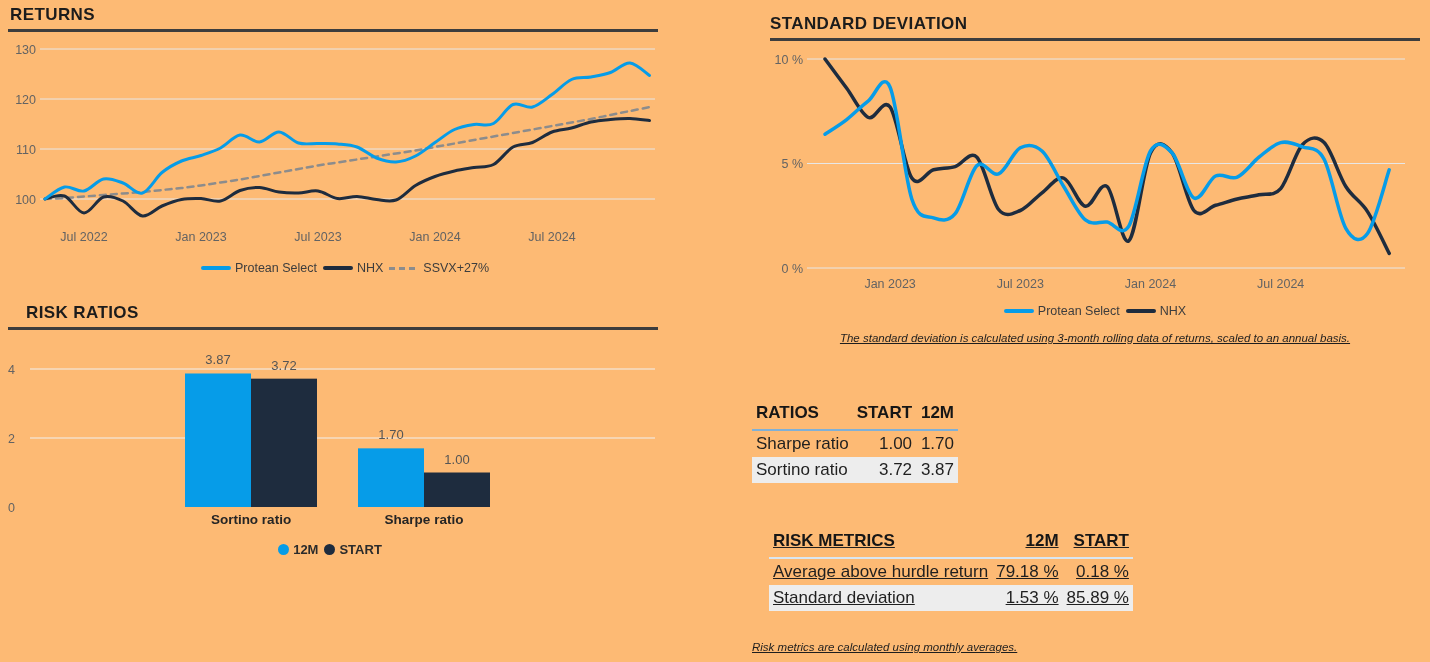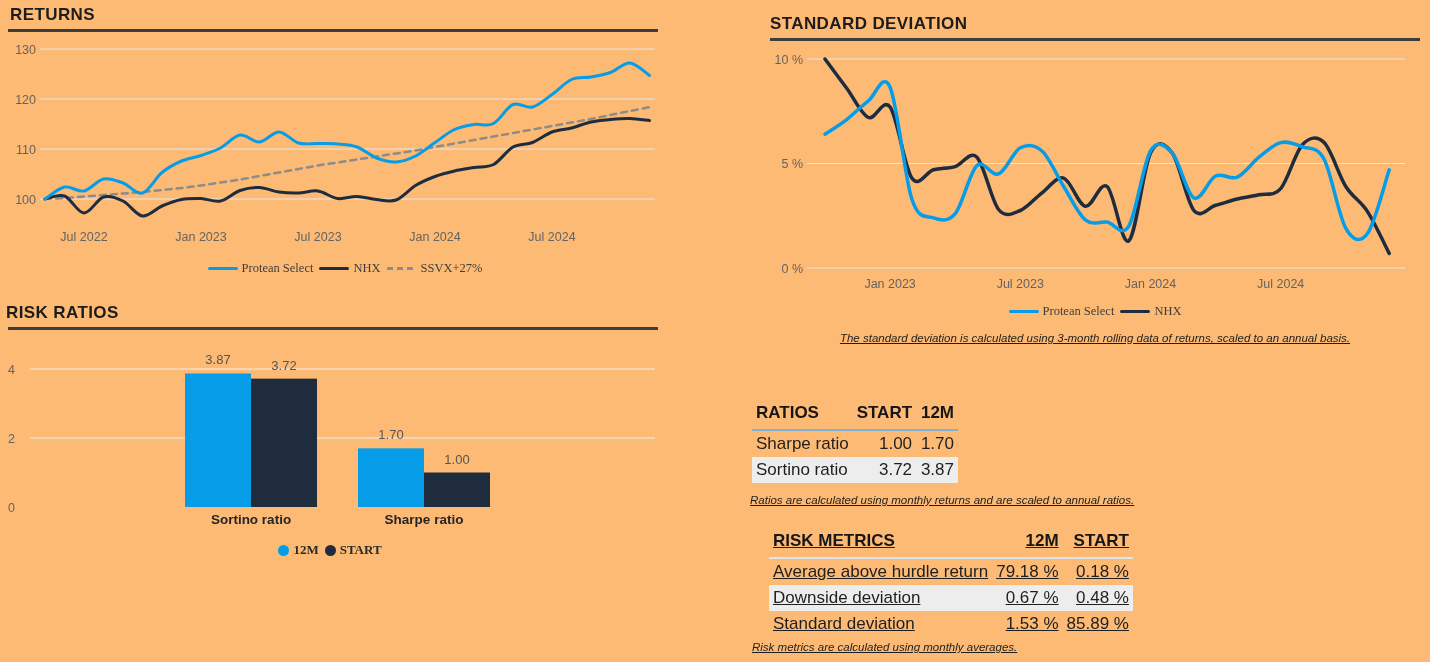--- a/index.html
+++ b/index.html
@@ -8,21 +8,21 @@
     font-family:"Liberation Sans","DejaVu Sans",sans-serif;color:#1f1f1f;
   }
   .abs{position:absolute;}
   .sec-title{
     font-size:17px;font-weight:700;letter-spacing:.4px;color:#1c1c1c;white-space:nowrap;
   }
   .sec-rule{height:3px;background:#3d3d3d;}
   .axis-label{font-size:12.5px;fill:#636363;}
   .cat-label{font-size:13.5px;font-weight:700;fill:#252525;}
   .bar-val{font-size:13px;fill:#555555;}
-  .legend{display:flex;align-items:center;justify-content:center;font-family:Liberation Serif, serif;}
+  .legend{display:flex;align-items:center;justify-content:center;}
   .legend-item{display:flex;align-items:center;margin:0 3px;}
   .legend-swatch-line{width:30px;height:3.5px;border-radius:2px;margin-right:4px;}
   .legend-swatch-dash{width:30px;height:3px;margin-right:4px;
     background:repeating-linear-gradient(90deg,#8c8c8c 0 6px,transparent 6px 10px);}
   .legend-swatch-dot{width:11px;height:11px;border-radius:50%;margin-right:4px;}
   .legend-label{font-size:12.5px;color:#3d3d3d;white-space:nowrap;}
   .legend-bold .legend-label{font-weight:700;font-size:13px;color:#2b2b2b;}
   .footnote{font-size:11.5px;font-style:italic;color:#1e1e1e;white-space:nowrap;text-decoration:underline;}
   .tablebox table{border-collapse:collapse;font-size:17px;color:#1f1f1f;}
   .tablebox th{font-weight:700;color:#161616;padding:3px 4px 6px 4px;white-space:nowrap;}
@@ -74,21 +74,21 @@
       <div class="legend-item">
         <span class="legend-swatch-line" style="background: rgb(30, 44, 62);"></span>
         <span class="legend-label">NHX</span>
       </div>
       <div class="legend-item">
         <span class="legend-swatch-dash"></span>
         <span class="legend-label">SSVX+27%</span>
       </div>
     </div>
 
-  <div class="abs sec-title" style="left:6px;top:303px;">RISK RATIOS</div>
+  <div class="abs sec-title" style="left:26px;top:303px;">RISK RATIOS</div>
   <div class="abs sec-rule" style="left:8px;top:327px;width:650px;"></div>
 
   <svg id="ratios-svg" class="abs" style="left:0;top:334px;" width="660" height="200">
       <line x1="30" x2="655" y1="35" y2="35" stroke="#F0F0F0" stroke-width="1"></line>
       <line x1="30" x2="655" y1="104" y2="104" stroke="#F0F0F0" stroke-width="1"></line>
       <text x="8" y="39.5" class="axis-label">4</text>
       <text x="8" y="108.5" class="axis-label">2</text>
       <text x="8" y="177.5" class="axis-label">0</text>
       <rect x="185" y="39.484999999999985" width="66" height="133.51500000000001" fill="#069CE8"></rect>
       <text x="218" y="30.484999999999985" text-anchor="middle" class="bar-val">3.87</text>
@@ -164,43 +164,37 @@
             </tr>
             <tr>
               <td>Sortino ratio</td>
               <td>3.72</td>
               <td>3.87</td>
             </tr>
           </tbody>
         </table>
       </div>
 
-    <div class="abs footnote" style="left:5px;top:494px;">Ratios are calculated using monthly returns and are scaled to annual ratios.</div>
 
     <div id="metrics-table" class="abs tablebox t2" style="left:24px;top:528px;text-decoration:underline;">
         <table>
           <thead>
             <tr>
               <th>RISK METRICS</th>
               <th>12M</th>
               <th>START</th>
             </tr>
           </thead>
           <tbody>
             <tr>
               <td>Average above hurdle return</td>
               <td>79.18 %</td>
               <td>0.18 %</td>
             </tr>
             <tr>
-              <td>Downside deviation</td>
-              <td>0.67 %</td>
-              <td>0.48 %</td>
-            </tr>
-            <tr>
               <td>Standard deviation</td>
               <td>1.53 %</td>
               <td>85.89 %</td>
             </tr>
           </tbody>
         </table>
       </div>
 
     <div class="abs footnote" style="left:7px;top:641px;">Risk metrics are calculated using monthly averages.</div>
   </div>

